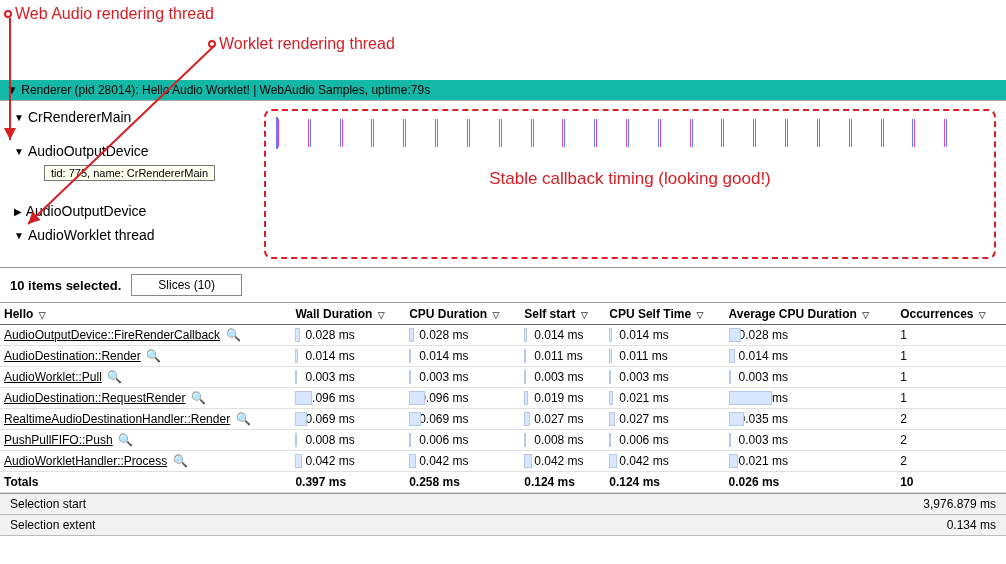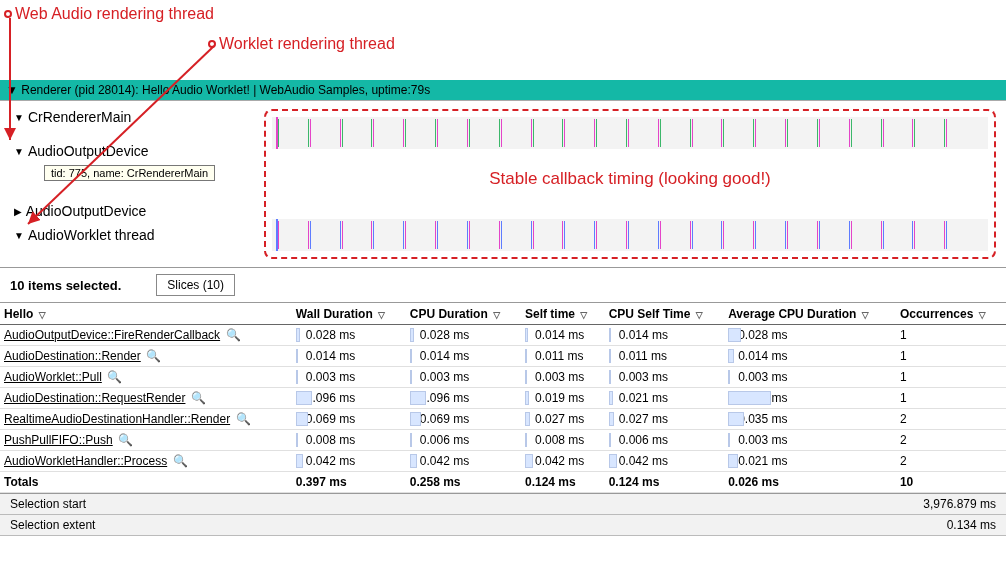--- a/index.html
+++ b/index.html
@@ -60,21 +60,21 @@
   .timeline-area {
     flex: 1;
     position: relative;
     padding: 8px 10px 8px 4px;
   }
   .dashed-box {
     border: 2px dashed #d62025;
     border-radius: 8px;
     padding: 6px 6px;
     height: 150px;
-    display:flex; flex-direction:column; justify-content:space-between;
+    display:flex; flex-direction:row; 
     position: relative;
   }
   .stable-label {
     position: absolute; top: 58px; left: 0; right: 0;
     text-align: center; color: #d62025; font-size: 17px;
   }
   .track-lane {
     height: 32px;
     background: #f3f3f3;
     position: relative;
@@ -84,21 +84,21 @@
   .tick.blue { background: #5e7cff; }
   .tick.green { background: #3cb76a; }
   .tick.tall { top:0; bottom:0; width:2px; }
   .selection-bar {
     display:flex; align-items:center; gap: 10px;
     padding: 6px 10px;
     border-top: 1px solid #999;
     background: #fff;
   }
   .slices-btn {
-    border: 1px solid #888; background:#fff; padding: 3px 10px; font-size: 12px; margin-left: 25px;
+    border: 1px solid #888; background:#fff; padding: 3px 26px; font-size: 12px;
   }
   table.slices {
     width: 100%;
     border-collapse: collapse;
     font-size: 12px;
   }
   table.slices th {
     text-align: left;
     padding: 4px 8px 3px 4px;
     font-weight: 700;
@@ -291,21 +291,21 @@
   <strong>10 items selected.</strong>
   <button class="slices-btn">Slices (10)</button>
 </div>
 
 <table class="slices">
   <thead>
     <tr>
       <th><span>Hello</span> <span class="sort-tri">▽</span></th>
       <th class="num-col"><span>Wall Duration</span> <span class="sort-tri">▽</span></th>
       <th class="num-col"><span>CPU Duration</span> <span class="sort-tri">▽</span></th>
-      <th class="num-col"><span>Self time</span> <span class="sort-tri">▽</span></th>
+      <th class="num-col"><span>Self start</span> <span class="sort-tri">▽</span></th>
       <th class="num-col"><span>CPU Self Time</span> <span class="sort-tri">▽</span></th>
       <th class="num-col"><span>Average CPU Duration</span> <span class="sort-tri">▽</span></th>
       <th><span>Occurrences</span> <span class="sort-tri">▽</span></th>
     </tr>
   </thead>
   <tbody id="slices-body">
       <tr>
         <td class="name-cell"><a href="#">AudioOutputDevice::FireRenderCallback</a><span class="mag">🔍</span></td>
         <td class="num-col bar-cell"><span class="mini-bar" style="width:4.5px"></span>0.028 ms</td>
         <td class="num-col bar-cell"><span class="mini-bar" style="width:4.5px"></span>0.028 ms</td>

